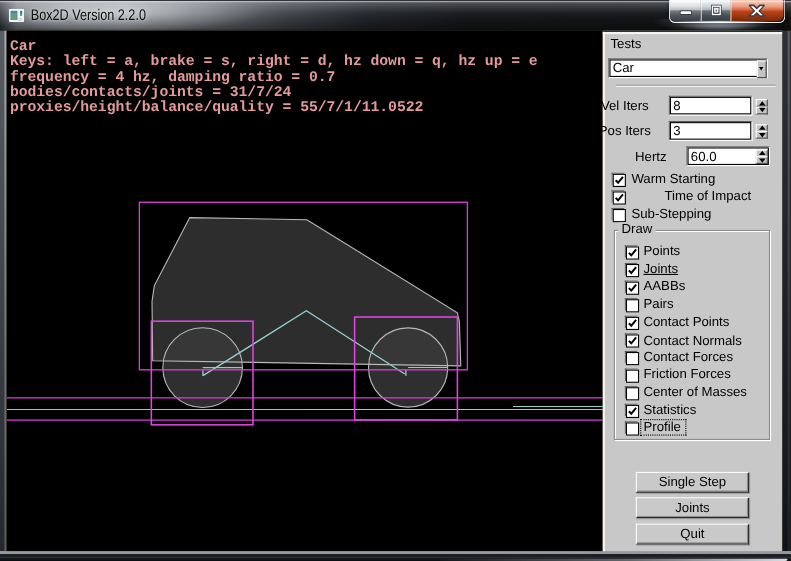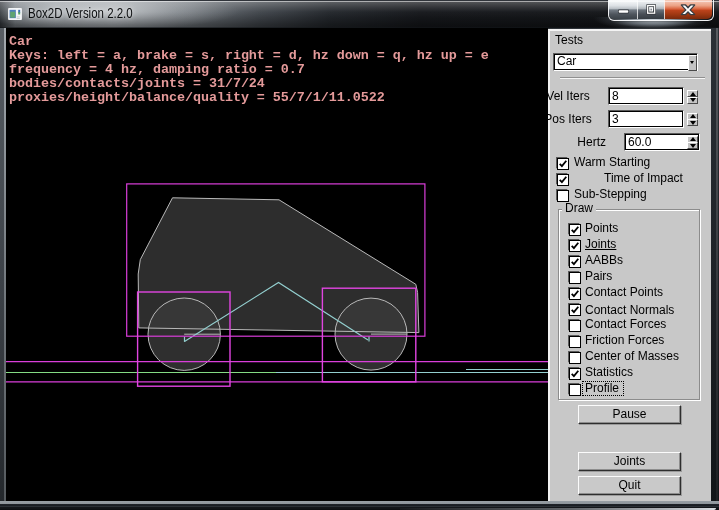--- a/index.html
+++ b/index.html
@@ -276,16 +276,16 @@
       </div>
       <div class="plabel" style="left:585px;top:366.0px;">Statistics</div>
   <div class="cb" style="left:568px;top:382.5px;">
         <div class="in"></div>
       </div>
       <div class="plabel" style="left:585px;top:382.0px;outline:1px dotted #000;outline-offset:0px;padding:0 4px 1px 2px;margin-left:-2px;">Profile</div>
   </div>
   <div id="drawframe"></div>
   <div class="plabel" style="left:562px;top:202px;background:#c8c8c8;padding:0 3px;">Draw</div>
 
-  <div class="gbtn" style="top:405px;">Pause</div>
+  <div class="gbtn" style="top:428.5px;">Single Step</div>
   <div class="gbtn" style="top:452px;">Joints</div>
   <div class="gbtn" style="top:475.5px;">Quit</div>
 </div>
 
 </body></html>

